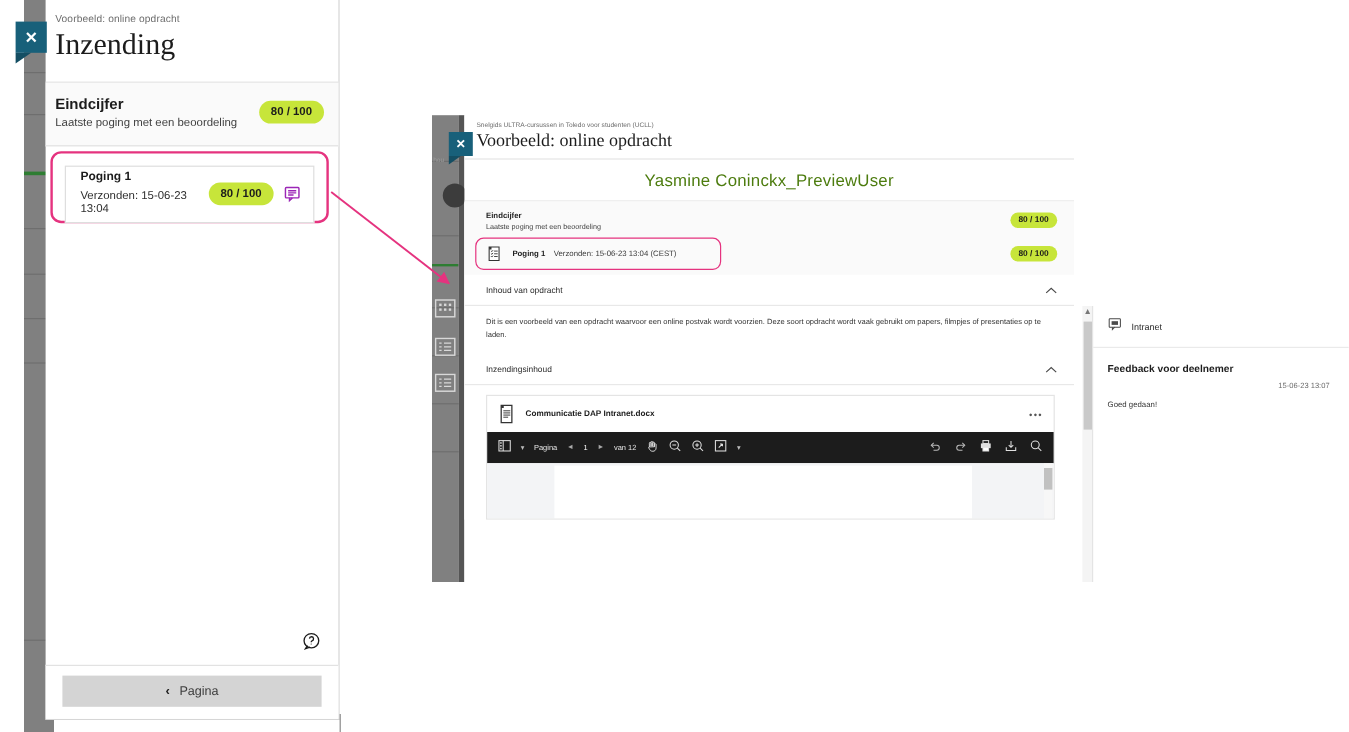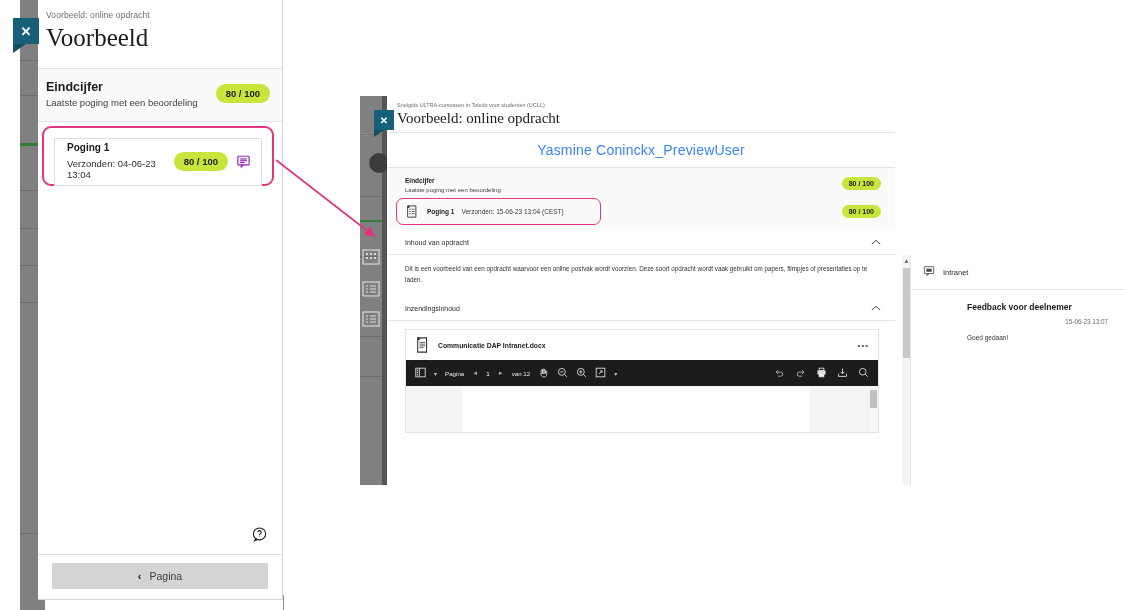--- a/index.html
+++ b/index.html
@@ -125,21 +125,21 @@
   }
   .p2-head { padding: 6px 0 5px 10px; }
   .p2-breadcrumb { font-size: 5.5px; color: #6d6d6d; margin-bottom: 2px; }
   .p2-title { font-family: "Liberation Serif", serif; font-size: 15px; color: #1c1c1c; }
   .p2-hr { height: 1px; background: #e4e4e4; }
 
   .p2-username-bar {
     height: 34px; display: flex; align-items: center; justify-content: center;
     padding-right: 0px;
   }
-  .p2-username { font-size: 14px; color: #3b82f6; font-weight: 400; letter-spacing: .2px; }
+  .p2-username { font-size: 14px; color: #4d7c0f; font-weight: 400; letter-spacing: .2px; }
 
   .p2-body { position: relative; background: #fff; }
   .p2-gradeblk {
     display: flex; align-items: flex-start; justify-content: space-between;
     padding: 9px 14px 7px 18px;
     background: #fafafa;
   }
   .p2-gradeblk .lbl { font-size: 6.5px; font-weight: bold; color: #1c1c1c; }
   .p2-gradeblk .sub { font-size: 6px; color: #3f3f3f; margin-top: 3px; }
 
@@ -215,21 +215,21 @@
   .fb-outer-thumb {
     position: absolute; left: 903px; top: 268px; width: 7px; height: 90px; background: #c9c9c9;
   }
   .fb-outer-up { position: absolute; left: 903px; top: 257px; font-size: 7px; color: #777; }
 
   .fb-head {
     display: flex; align-items: center; gap: 8px;
     padding: 8px 10px 8px 12px; border-bottom: 1px solid #eaeaea;
   }
   .fb-head .lbl { font-size: 7.5px; color: #2b2b2b; }
-  .fb-body { padding: 12px 16px 0 12px; margin-left: 44px; }
+  .fb-body { padding: 12px 16px 0 12px; }
   .fb-title { font-size: 8.5px; font-weight: bold; color: #1c1c1c; }
   .fb-date { font-size: 6.3px; color: #6b6b6b; text-align: right; margin-top: 6px; }
   .fb-text { font-size: 6.5px; color: #333; margin-top: 9px; }
 
   
   .closemark { position: absolute; }
   .closemark .sq {
     background: #18607a; display: flex; align-items: center; justify-content: center;
     color: #fff; font-weight: bold;
   }
@@ -254,38 +254,38 @@
     <div class="divider" style="top:228px"></div>
     <div class="divider" style="top:265px"></div>
     <div class="divider" style="top:302px"></div>
     <div class="divider" style="top:533px"></div>
   </div>
 
   <div class="panel1">
 
     <div class="p1-header">
       <div class="p1-breadcrumb">Voorbeeld: online opdracht</div>
-      <div class="p1-title">Voorbeeld</div>
+      <div class="p1-title">Inzending</div>
     </div>
     <div class="p1-divider"></div>
 
     <div class="p1-final">
       <div class="p1-final-txt">
         <div class="lbl">Eindcijfer</div>
         <div class="sub">Laatste poging met een beoordeling</div>
       </div>
       <div class="pill">80 / 100</div>
     </div>
 
     <div class="p1-attempt-wrap">
       <div class="hl-box"></div>
       <div class="p1-attempt">
         <div class="txt">
           <div class="t1">Poging 1</div>
-          <div class="t2">Verzonden: 04-06-23 13:04</div>
+          <div class="t2">Verzonden: 15-06-23 13:04</div>
         </div>
         <div class="right">
           <div class="pill">80 / 100</div>
           <span>
             <svg class="fb-icon-purple" viewBox="0 0 20 20" fill="none" stroke="#9b26b6" stroke-width="1.6">
               <rect x="2.5" y="3" width="15" height="11.5" rx="1"></rect>
               <path d="M7 14.5 L7 17.5 L10.2 14.5" fill="none"></path>
               <line x1="5.5" y1="6.6" x2="14.5" y2="6.6"></line>
               <line x1="5.5" y1="9" x2="14.5" y2="9"></line>
               <line x1="5.5" y1="11.4" x2="11.5" y2="11.4"></line>

